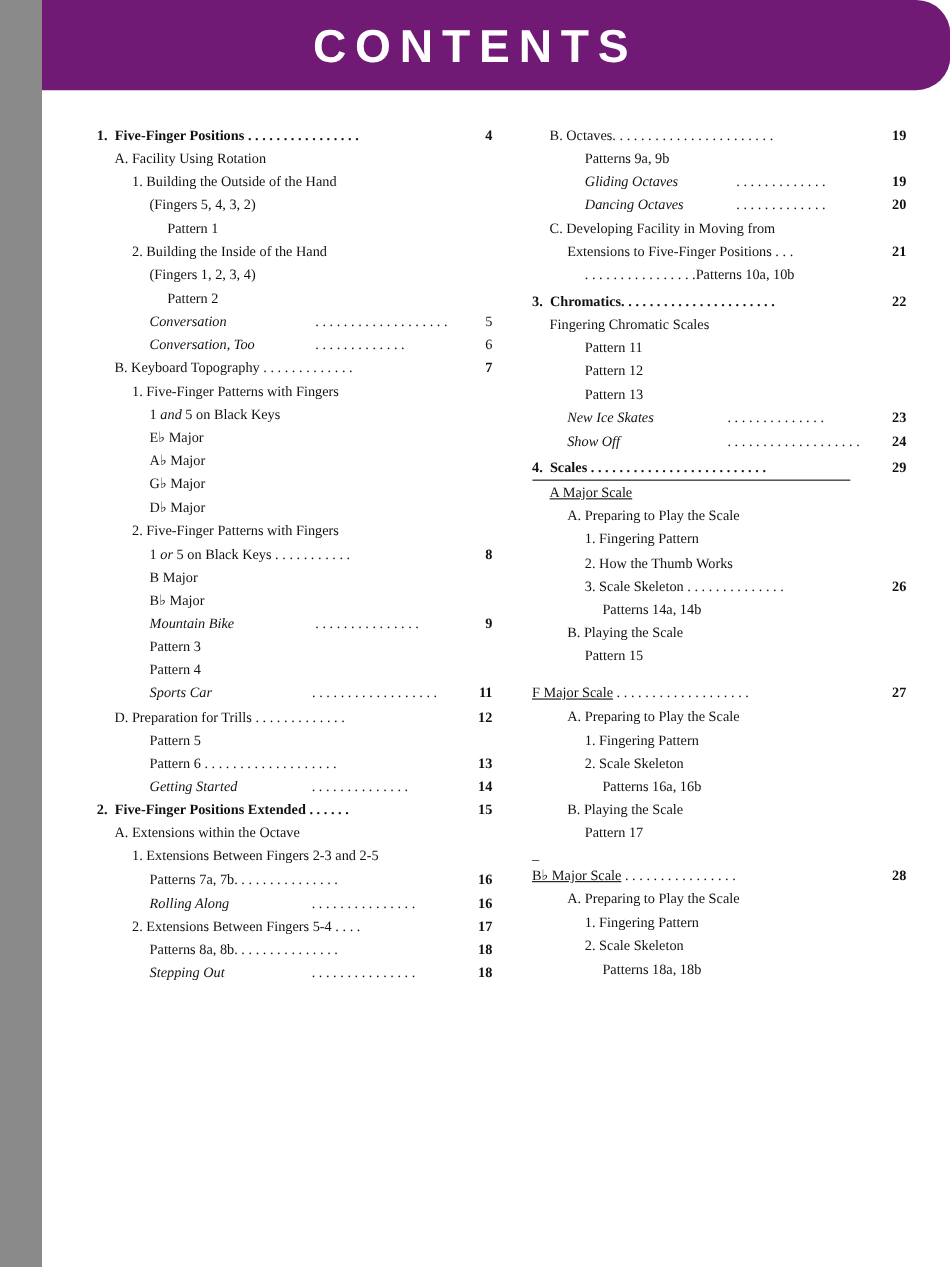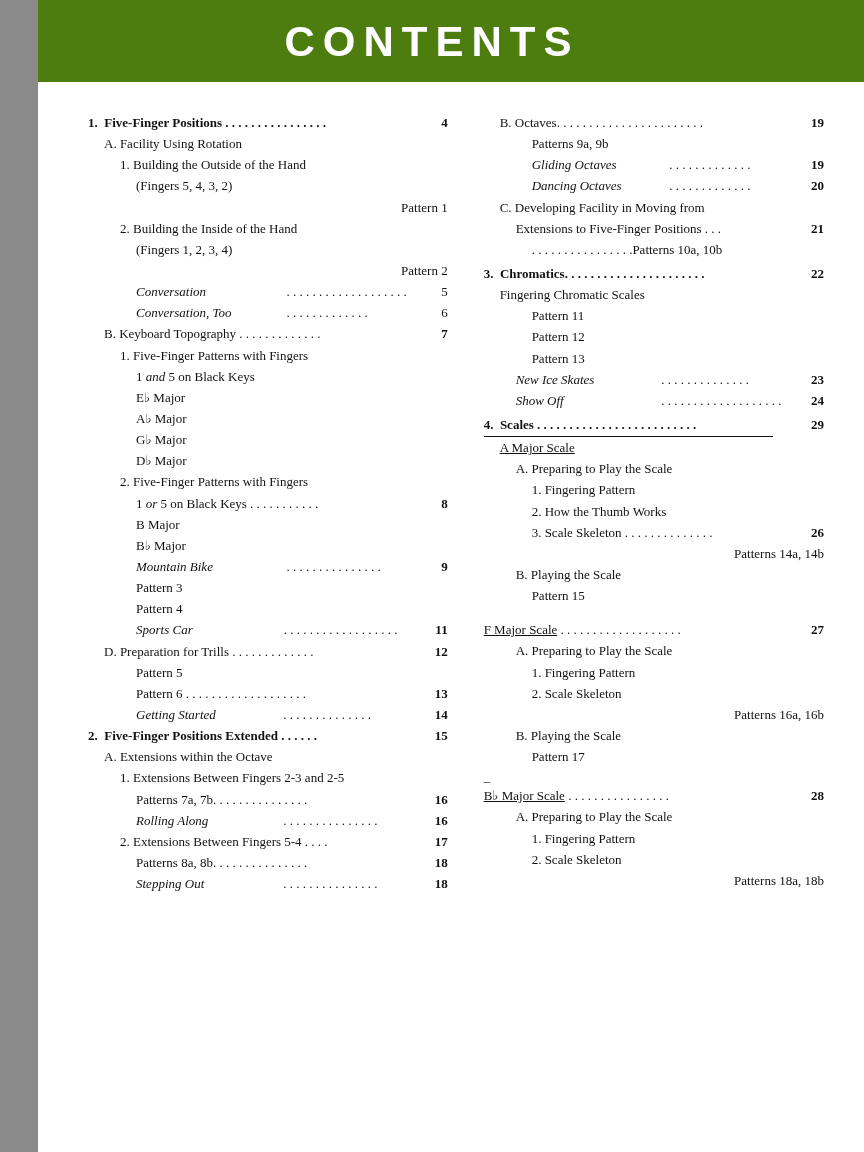--- a/index.html
+++ b/index.html
@@ -7,23 +7,24 @@
       width: 864px;
       min-height: 1152px;
       background: #ffffff;
       font-family: 'Times New Roman', Times, serif;
       font-size: 13px;
       color: #111;
     }
 
     .header-bar {
       width: 100%;
-      background: #4d7c0f;
+      background: #701a75;
       padding: 18px 0 16px 0;
       text-align: center;
+      border-radius: 31px;
     }
 
     .header-title {
       font-family: Arial, Helvetica, sans-serif;
       font-size: 42px;
       font-weight: 900;
       color: #ffffff;
       letter-spacing: 8px;
       text-transform: uppercase;
     }
@@ -55,21 +56,21 @@
     }
 
     .toc-entry {
       margin: 1px 0;
       line-height: 1.55;
     }
 
     .indent-1 { padding-left: 16px; }
     .indent-2 { padding-left: 32px; }
     .indent-3 { padding-left: 48px; }
-    .indent-4 { padding-left: 64px; text-align: right; }
+    .indent-4 { padding-left: 64px; }
 
     .italic { font-style: italic; }
     .bold { font-weight: bold; }
     .underline { text-decoration: underline; }
 
     .dots {
       font-size: 13px;
     }
 
     .toc-line {

